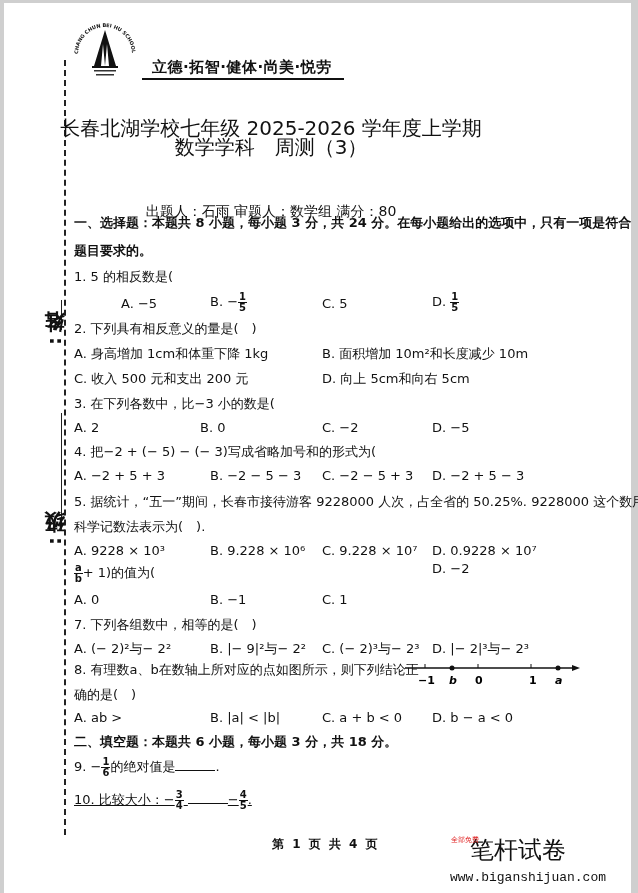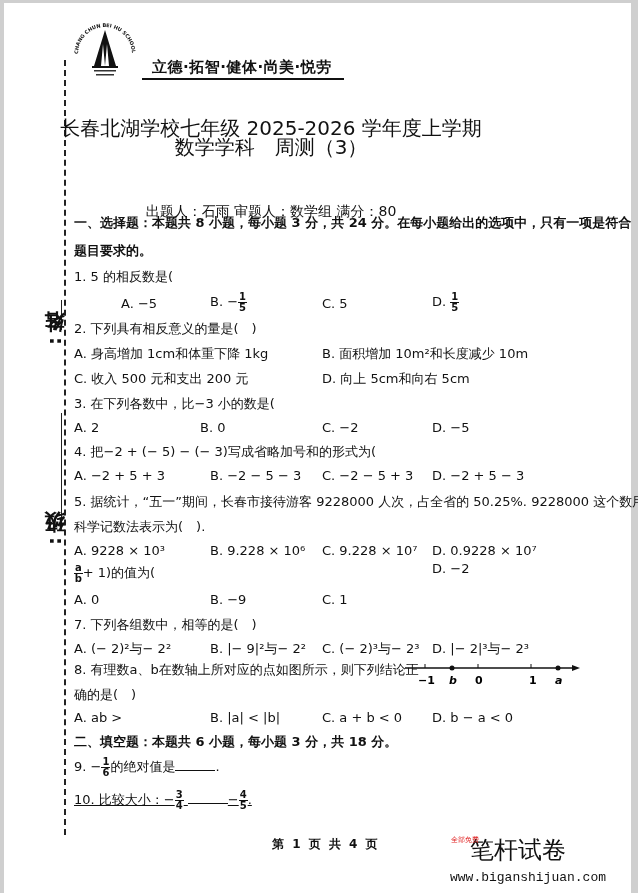--- a/index.html
+++ b/index.html
@@ -101,21 +101,21 @@
 
 <div class="q" style="top:493px;">5. 据统计，“五一”期间，长春市接待游客 9228000 人次，占全省的 50.25%. 9228000 这个数用</div>
 <div class="q" style="top:518px;">科学记数法表示为(　).</div>
 <div class="opt" style="left:74px;top:543px;">A. 9228 × 10³</div>
 <div class="opt" style="left:210px;top:543px;">B. 9.228 × 10⁶</div>
 <div class="opt" style="left:322px;top:543px;">C. 9.228 × 10⁷</div>
 <div class="opt" style="left:432px;top:543px;">D. 0.9228 × 10⁷</div>
 
 <div class="q" style="top:563px;"><span class="frac"><span class="num">a</span><span>b</span></span><span>+ 1)的值为(</span></div>
 <div class="opt" style="left:74px;top:592px;">A. 0</div>
-<div class="opt" style="left:210px;top:592px;">B. −9</div>
+<div class="opt" style="left:210px;top:592px;">B. −1</div>
 <div class="opt" style="left:322px;top:592px;">C. 1</div>
 <div class="opt" style="left:432px;top:561px;">D. −2</div>
 
 <div class="q" style="top:616px;">7. 下列各组数中，相等的是(　)</div>
 <div class="opt" style="left:74px;top:640px;">A. (− 2)²与− 2²</div>
 <div class="opt" style="left:210px;top:640px;">B. |− 9|²与− 2²</div>
 <div class="opt" style="left:322px;top:640px;">C. (− 2)³与− 2³</div>
 <div class="opt" style="left:432px;top:640px;">D. |− 2|³与− 2³</div>
 
 <div class="q" style="top:661px;">8. 有理数a、b在数轴上所对应的点如图所示，则下列结论正</div>

